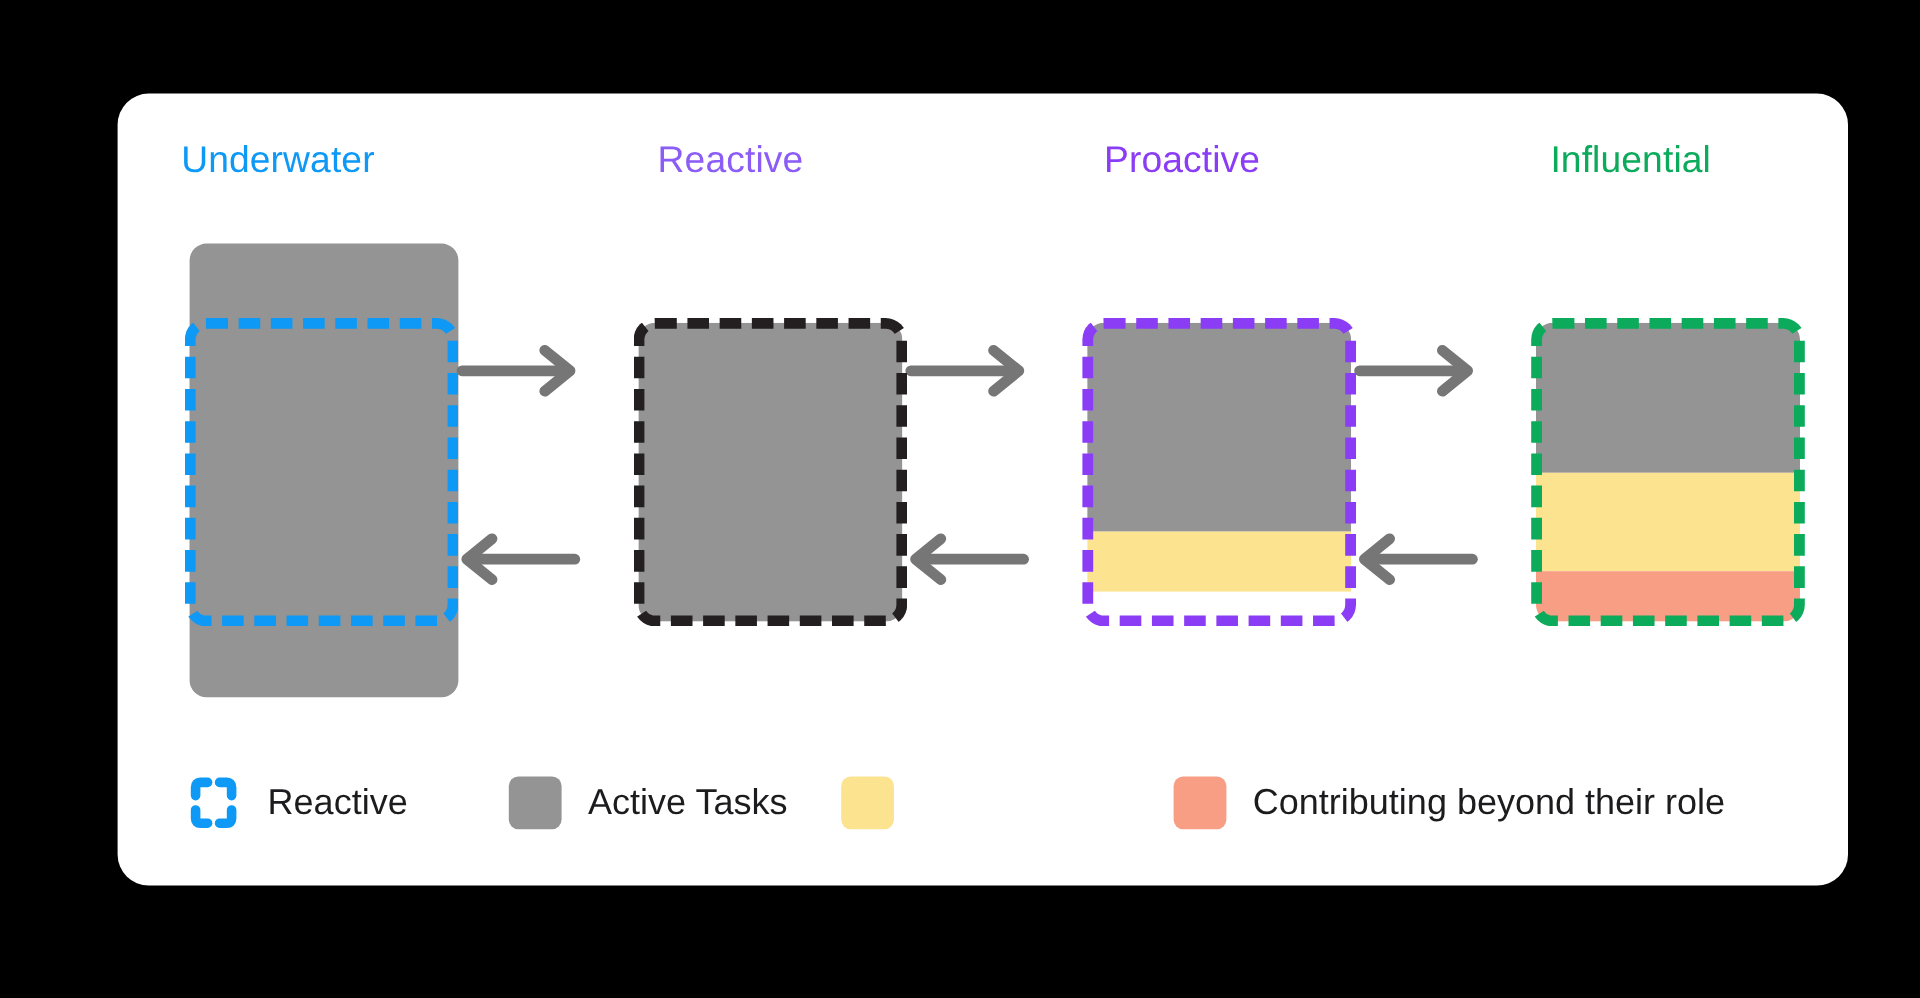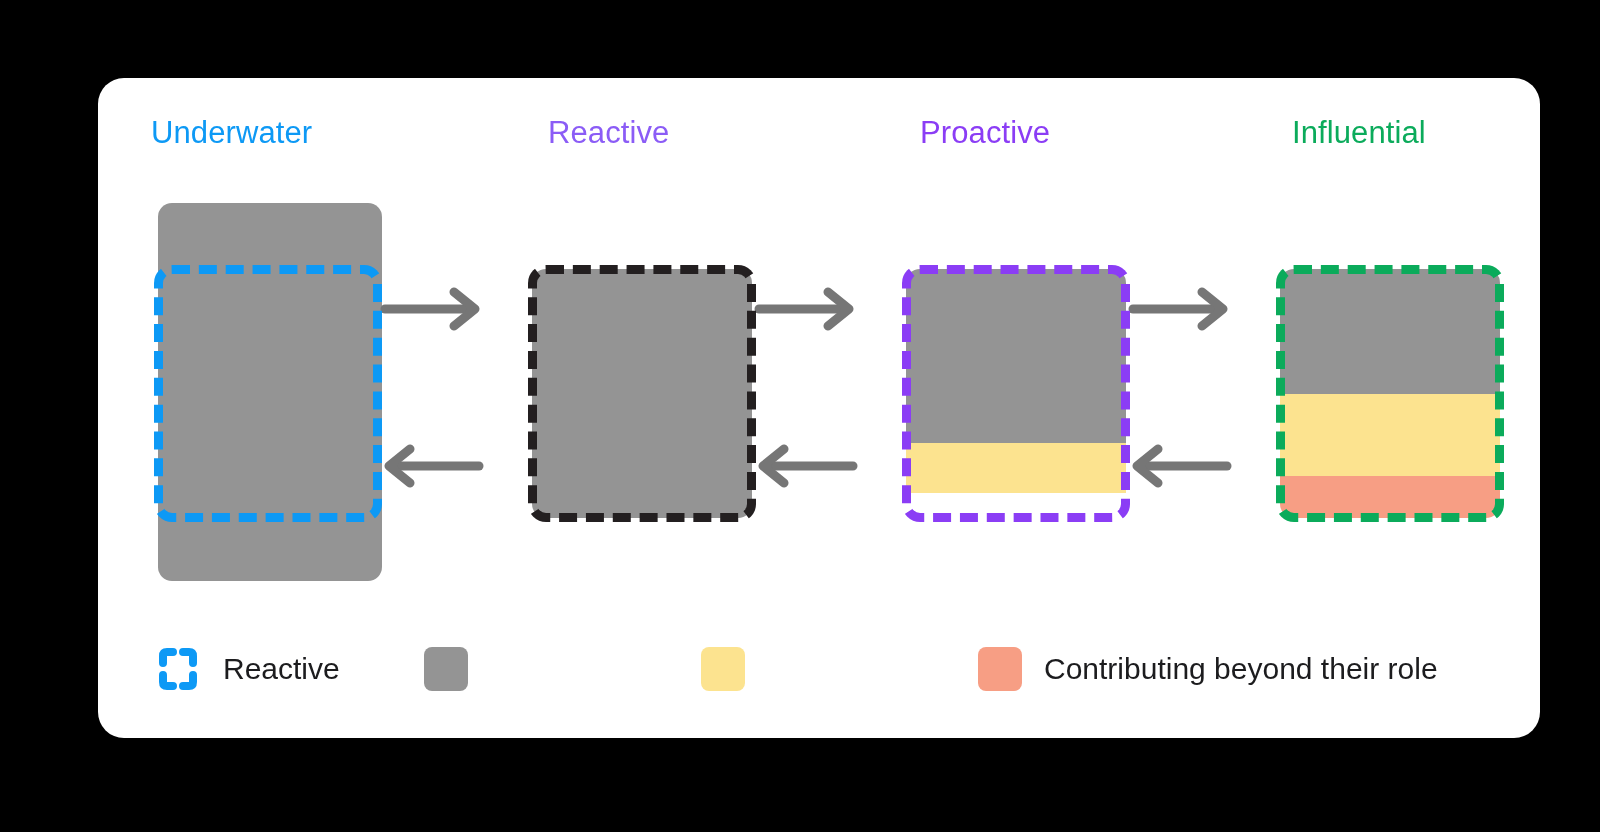--- a/index.html
+++ b/index.html
@@ -290,20 +290,21 @@
               <path d="M 38 29 L 38 36 Q 38 40 34 40 L 28 40"></path>
               <path d="M 18 40 L 12 40 Q 8 40 8 36 L 8 29"></path>
             </g>
           </svg>
         </div>
         <div class="legend-label">Reactive</div>
       </div>
 
       <div class="legend-item l1">
         <div class="swatch gray"></div>
+        <div class="legend-label">Active Tasks</div>
       </div>
 
       <div class="legend-item l2">
         <div class="swatch yellow"></div>
       </div>
 
       <div class="legend-item l3">
         <div class="swatch salmon"></div>
         <div class="legend-label">Contributing beyond their role</div>
       </div>

